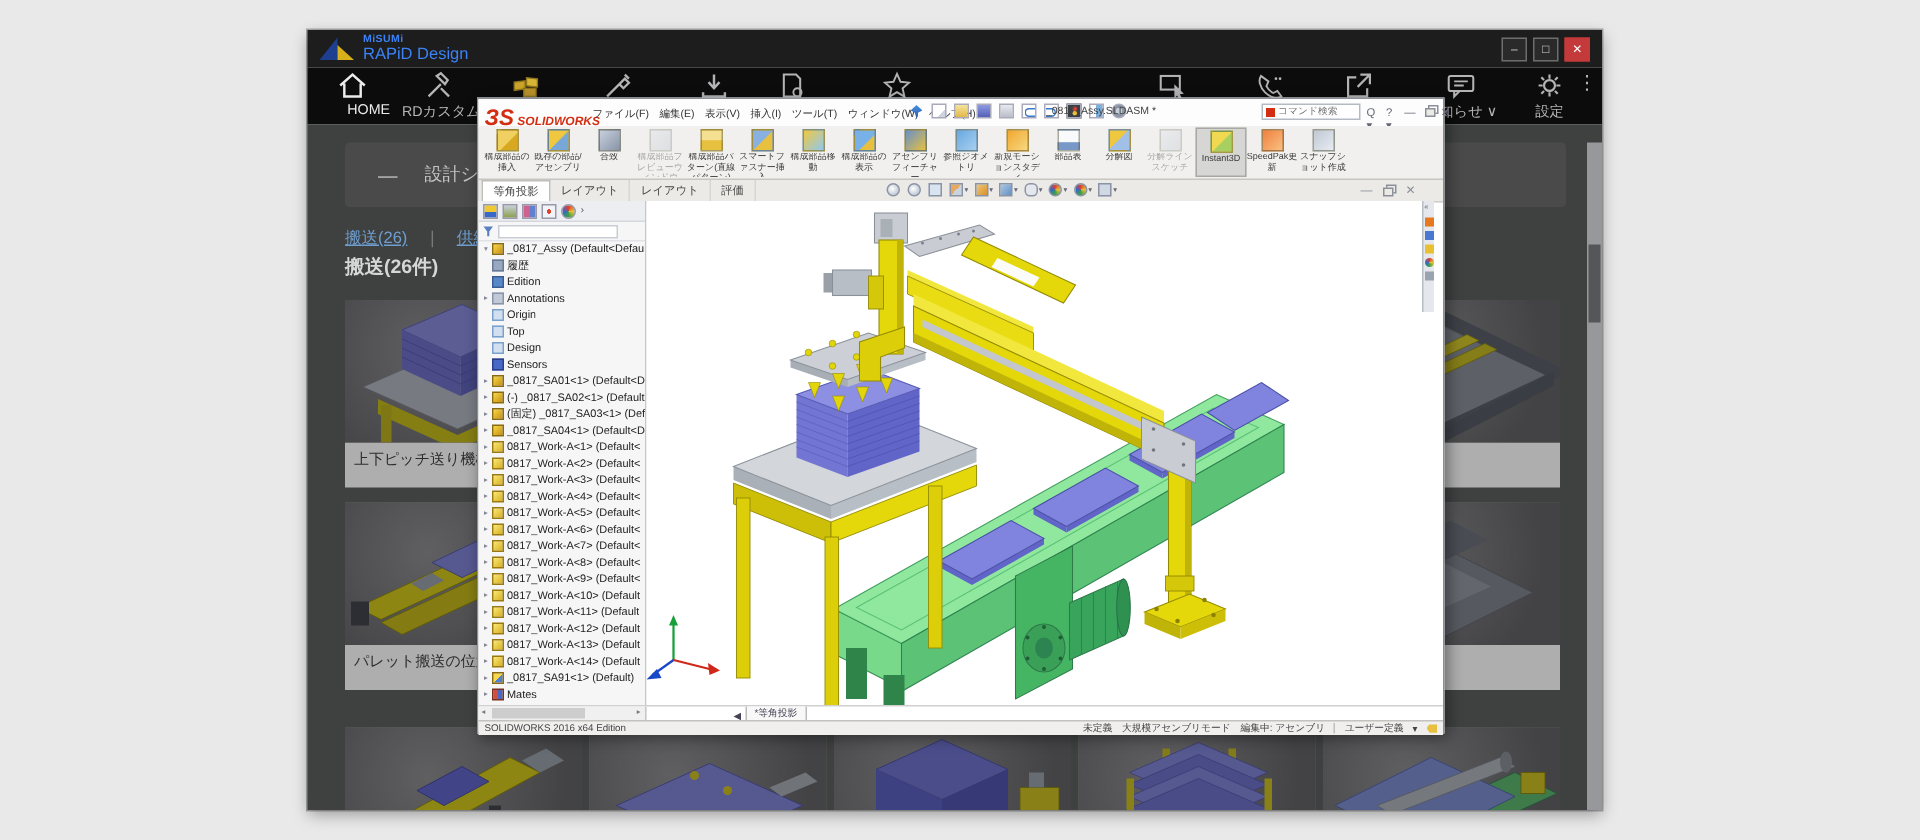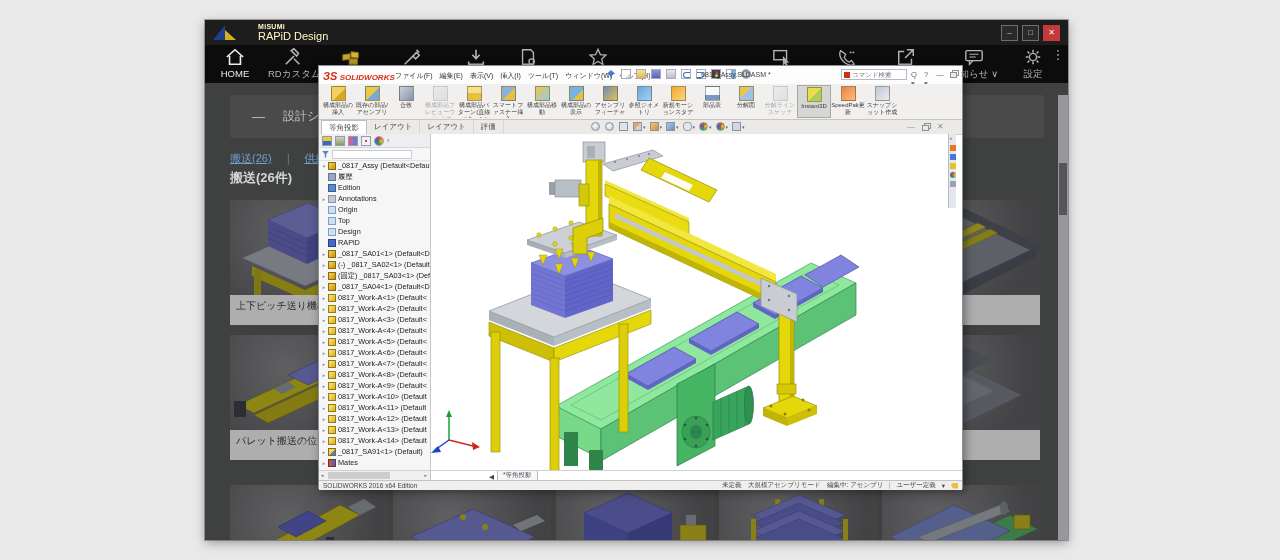--- a/index.html
+++ b/index.html
@@ -1,31 +1,31 @@
 <!DOCTYPE html>
 <html><head>
 <meta charset="utf-8">
 <style>
   html,body{margin:0;padding:0;background:#e9e9e9;font-family:"Liberation Sans","DejaVu Sans",sans-serif;}
   .stage{position:relative;width:1280px;height:560px;overflow:hidden;background:#e9e9e9;}
   
   .app{position:absolute;left:205px;top:20px;width:863px;height:520px;box-shadow:0 0 0 1px rgba(0,0,0,.28),0 3px 10px rgba(0,0,0,.35);}
   .app-titlebar{position:absolute;left:0;top:0;width:100%;height:25px;background:#1d1d1d;}
   .brand{position:absolute;left:6px;top:1px;display:flex;align-items:center;gap:5px;}
-  .brand-txt{color:#fef9c3;line-height:1;margin-left:16px;}
+  .brand-txt{color:#3b82f6;line-height:1;}
   .brand-top{font-size:7px;font-weight:bold;letter-spacing:.3px;}
   .brand-bot{font-size:11px;margin-top:1px;}
   .app-title{position:absolute;left:0;right:0;top:5px;text-align:center;font-size:11px;color:#9f9f9f;}
   .winbtns{position:absolute;right:8px;top:5px;display:flex;gap:4px;}
   .winbtn{width:15px;height:14px;border:1px solid #6d6d6d;background:#2a2a2a;color:#cfcfcf;font-size:8px;line-height:13px;text-align:center;}
   .winbtn.close{background:#c43a3a;border-color:#c43a3a;color:#fff;}
   .app-nav{position:absolute;left:0;top:25px;width:100%;height:38px;background:#0c0c0c;}
   .nav-item{position:absolute;top:2px;text-align:center;color:#b4b4b6;}
   .nav-item .lbl{display:block;font-size:9.5px;margin-top:1px;white-space:nowrap;}
-  .nav-item.active{color:#ececec;}
+  .nav-item.active{color:#ececec;text-align:right;}
   .nav-item.gold{color:#c9a227;}
   .nav-item svg{display:block;margin:0 auto;}
   
   .app-content{position:absolute;left:0;top:63px;width:100%;height:457px;background:#3f4040;overflow:hidden;}
   .collapse-bar{position:absolute;left:25px;top:12px;width:814px;height:43px;background:#4a4a4a;border-radius:3px;color:#c3c3c3;display:flex;align-items:center;font-size:12px;}
   .collapse-bar .minus{margin:0 18px 0 22px;font-size:13px;}
   .links-row{position:absolute;left:25px;top:68px;font-size:11px;color:#8c8c8c;}
   .links-row a{color:#6f9fd0;text-decoration:underline;margin-right:8px;}
   .links-row a+span{margin-right:8px;}
   .gallery-heading{position:absolute;left:25px;top:86px;font-size:13px;font-weight:bold;color:#d6d6d6;}
@@ -33,21 +33,21 @@
   .card .thumb{position:relative;width:158px;height:95px;background:radial-gradient(circle at 35% 35%,#8e8e8e,#5f5f5f 78%);overflow:hidden;}
   .card .thumb svg{position:absolute;left:0;top:0;}
   .card .dim{position:absolute;inset:0;background:rgba(22,22,26,.38);}
   .card .cap{width:158px;height:30px;background:#aeaeae;box-sizing:border-box;padding:4px 6px 0;font-size:10px;color:#2c2c2c;overflow:hidden;white-space:nowrap;}
   .vscroll{position:absolute;left:853px;top:12px;width:10px;height:445px;background:#96989c;}
   .vscroll .thumbbar{position:absolute;left:1px;width:8px;top:68px;height:52px;background:#54565a;}
   
   .sw{position:absolute;left:318px;top:65px;width:645px;height:424px;background:#fff;border:1px solid #8a8f96;box-sizing:border-box;box-shadow:2px 3px 9px rgba(0,0,0,.4);font-size:7px;color:#333;}
   .sw-titlebar{position:absolute;left:0;top:0;width:100%;height:18px;background:#fdfdfd;border-bottom:1px solid #d8d8d8;}
   .sw-logo{position:absolute;left:4px;top:4px;font-size:8px;font-weight:bold;font-style:italic;color:#d42e12;white-space:nowrap;}
-  .sw-logo .mark{font-size:11px;}
+  .sw-logo .mark{font-size:15px;}
   .sw-menus{position:absolute;left:76px;top:5px;display:flex;gap:7px;white-space:nowrap;}
   .sw-menus .menu{font-size:7px;color:#333;}
   .sw-pin{position:absolute;left:288px;top:4px;width:8px;height:9px;background:linear-gradient(180deg,#4a90e0,#2a5caa);clip-path:polygon(50% 0,100% 40%,65% 55%,50% 100%,35% 55%,0 40%);}
   .sw-tools{position:absolute;left:302px;top:3px;display:flex;gap:5px;align-items:center;}
   .ti{width:10px;height:10px;display:inline-block;border:1px solid #aab;box-sizing:border-box;}
   .ti-new{background:linear-gradient(135deg,#fff 70%,#cdd4dd 70%);}
   .ti-open{background:linear-gradient(180deg,#f6e49a,#e0b84a);}
   .ti-save{background:linear-gradient(180deg,#8d9ae0,#5560b8);}
   .ti-print{background:linear-gradient(180deg,#e8eaee,#b9bec8);}
   .ti-undo{background:#fff;position:relative;}
@@ -636,21 +636,21 @@
 
             <div class="tr-row">
               <span class="tr-a"></span>
               <span class="tr-i" data-v="plane"></span>
               <span class="tr-t">Design</span>
             </div>
 
             <div class="tr-row">
               <span class="tr-a"></span>
               <span class="tr-i" data-v="origin"></span>
-              <span class="tr-t">RAPiD</span>
+              <span class="tr-t">Sensors</span>
             </div>
 
             <div class="tr-row">
               <span class="tr-a">▸</span>
               <span class="tr-i" data-v="asm"></span>
               <span class="tr-t">_0817_SA01&lt;1&gt; (Default&lt;D</span>
             </div>
 
             <div class="tr-row">
               <span class="tr-a">▸</span>

